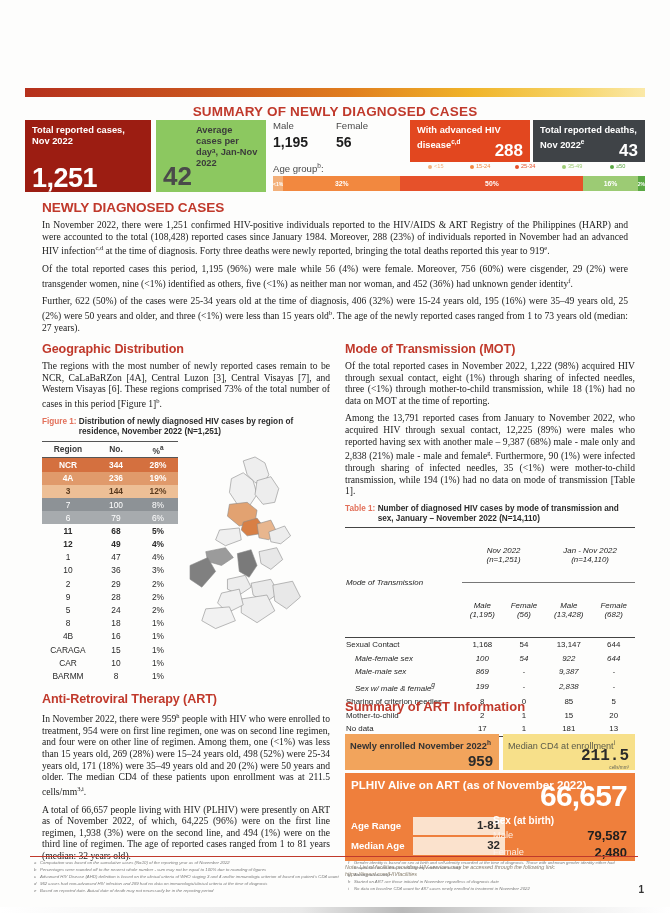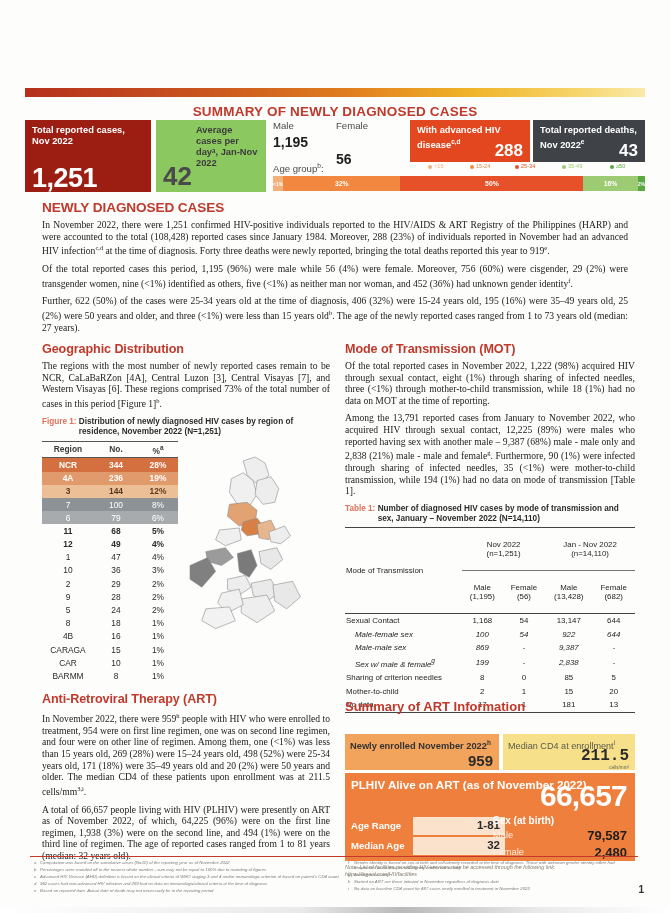--- a/index.html
+++ b/index.html
@@ -73,21 +73,21 @@
 
   .card-avg{left:131px;top:0;width:110px;height:72px;background:#8cc860;color:#3b3b3b;padding-left:40px;}
   .card-avg .num{position:absolute;left:7px;bottom:2px;font-size:26px;line-height:27px;color:#4a4a4a;}
 
   .mf{position:absolute;left:248px;top:0;width:130px;height:40px;color:#4a4a4a;}
   .mf .mf-lab{position:absolute;font-size:9.6px;top:0;}
   .mf .mf-val{position:absolute;font-size:14px;font-weight:bold;top:14px;color:#1d1d1d;}
   .mf .male-lab{left:0;}
   .mf .male-val{left:0;}
   .mf .fem-lab{left:63px;}
-  .mf .fem-val{left:63px;margin-top:17px;}
+  .mf .fem-val{left:63px;}
 
   .card-adv{left:385px;top:0;width:120px;height:42px;background:#e2471f;color:#fff;}
   .card-adv .num{position:absolute;right:7px;bottom:1px;font-size:17px;}
   .card-death{left:508px;top:0;width:112px;height:42px;background:#3f4347;color:#fff;}
   .card-death .num{position:absolute;right:7px;bottom:1px;font-size:17px;}
 
   .agegroup-lab{position:absolute;left:248px;top:42px;font-size:9.6px;color:#4a4a4a;}
   .legend{position:absolute;left:385px;top:43px;width:235px;height:11px;}
   .legend span{position:absolute;font-size:5.6px;color:#555;white-space:nowrap;}
   .legend span::before{
@@ -142,21 +142,21 @@
   .rw{background:transparent;color:#2a2a2a;}
   .rw.bold td{font-weight:bold;}
 
   .mapbox{position:absolute;left:186px;top:455px;width:148px;height:215px;}
 
   
   .tbl1-cap{font-size:8.2px;line-height:10px;margin-top:7px;margin-bottom:3px;font-weight:bold;color:#2b2b2b;}
   .tbl1-cap b{color:#e2705a;}
   .tbl1-cap .cap-txt{display:inline-block;vertical-align:top;width:243px;}
   table.t1{border-collapse:collapse;width:290px;font-size:7.9px;color:#1f1f1f;}
-  table.t1 th{font-weight:normal;padding:12px 1px;text-align:center;line-height:9px;}
+  table.t1 th{font-weight:normal;padding:18px 1px;text-align:center;line-height:9px;font-style:italic;}
   table.t1 td{padding:2.3px 1px;text-align:center;}
   table.t1 td.mot{text-align:left;padding-left:1px;width:106px;}
   table.t1 td.mot.ind{padding-left:10px;font-style:italic;}
   .brd-top{border-top:1.1px solid #444;}
   .brd-bot{border-bottom:1.1px solid #444;}
   .brd-thin{border-bottom:.6px solid #777;}
 
   
   .artbox{position:absolute;left:345px;top:699px;width:290px;}
   .art-h{font-size:13px;font-weight:bold;color:#c0392b;margin-bottom:20px;}

